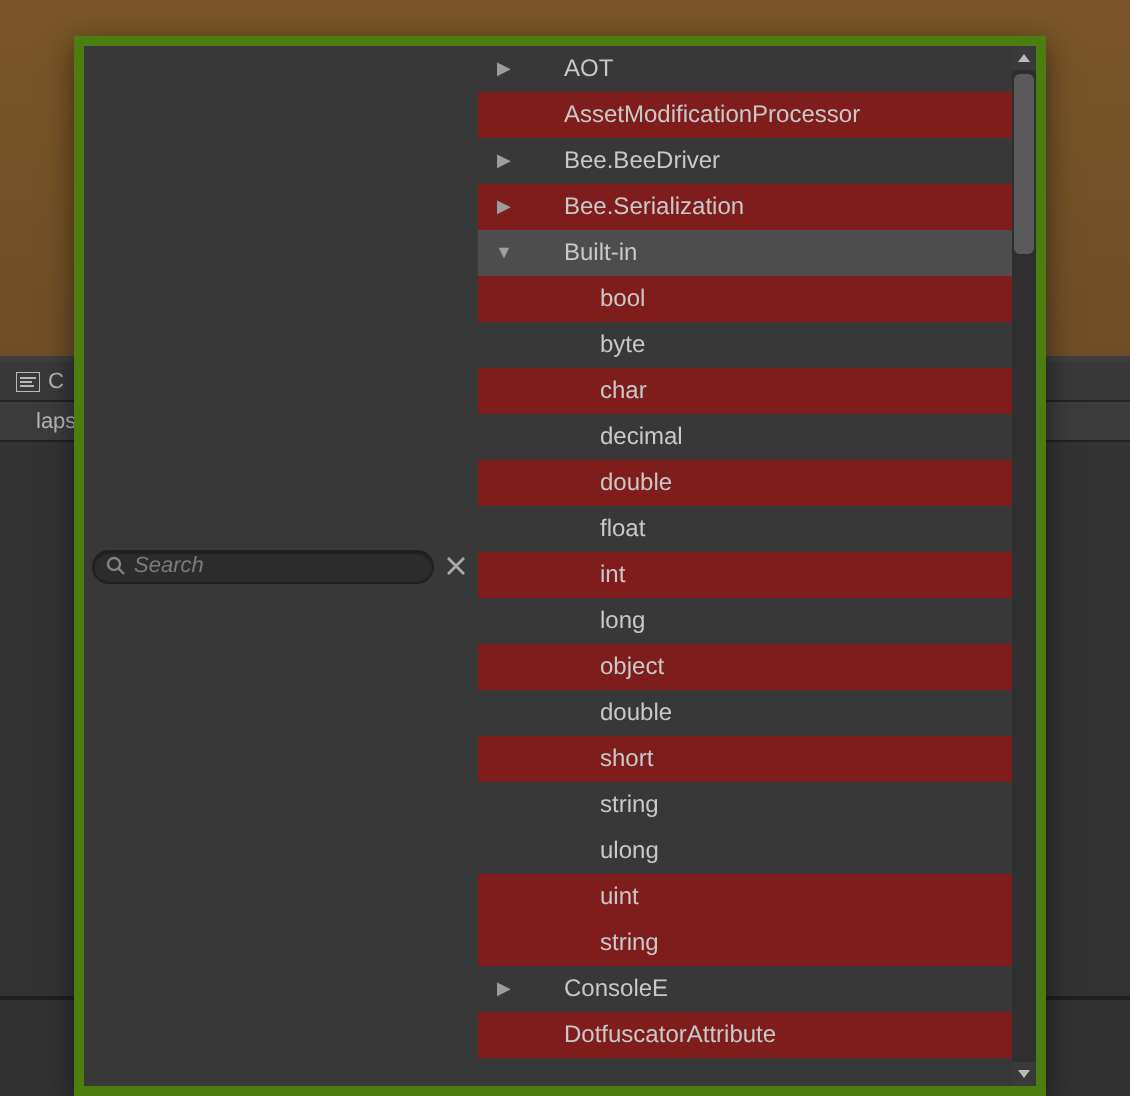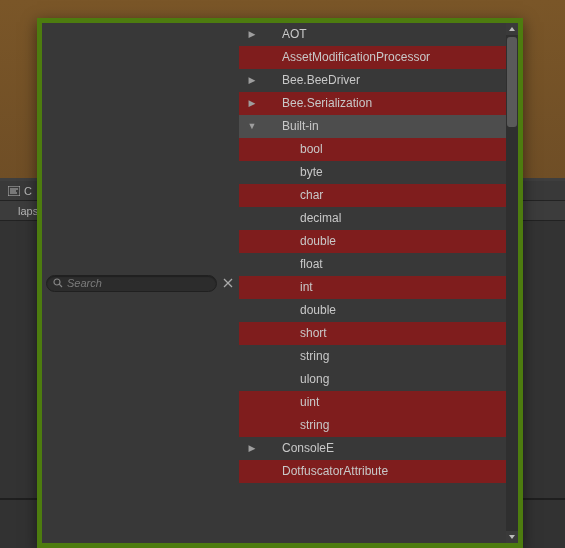--- a/index.html
+++ b/index.html
@@ -182,20 +182,30 @@
           <span class="lbl">float</span>
         </div>
         <div class="row alt1">
           <span class="indent1"></span>
           <span class="arrow blank">▶</span>
           <span class="lbl">int</span>
         </div>
         <div class="row alt0">
           <span class="indent1"></span>
           <span class="arrow blank">▶</span>
+          <span class="lbl">long</span>
+        </div>
+        <div class="row alt1">
+          <span class="indent1"></span>
+          <span class="arrow blank">▶</span>
+          <span class="lbl">object</span>
+        </div>
+        <div class="row alt0">
+          <span class="indent1"></span>
+          <span class="arrow blank">▶</span>
           <span class="lbl">double</span>
         </div>
         <div class="row alt1">
           <span class="indent1"></span>
           <span class="arrow blank">▶</span>
           <span class="lbl">short</span>
         </div>
         <div class="row alt0">
           <span class="indent1"></span>
           <span class="arrow blank">▶</span>

